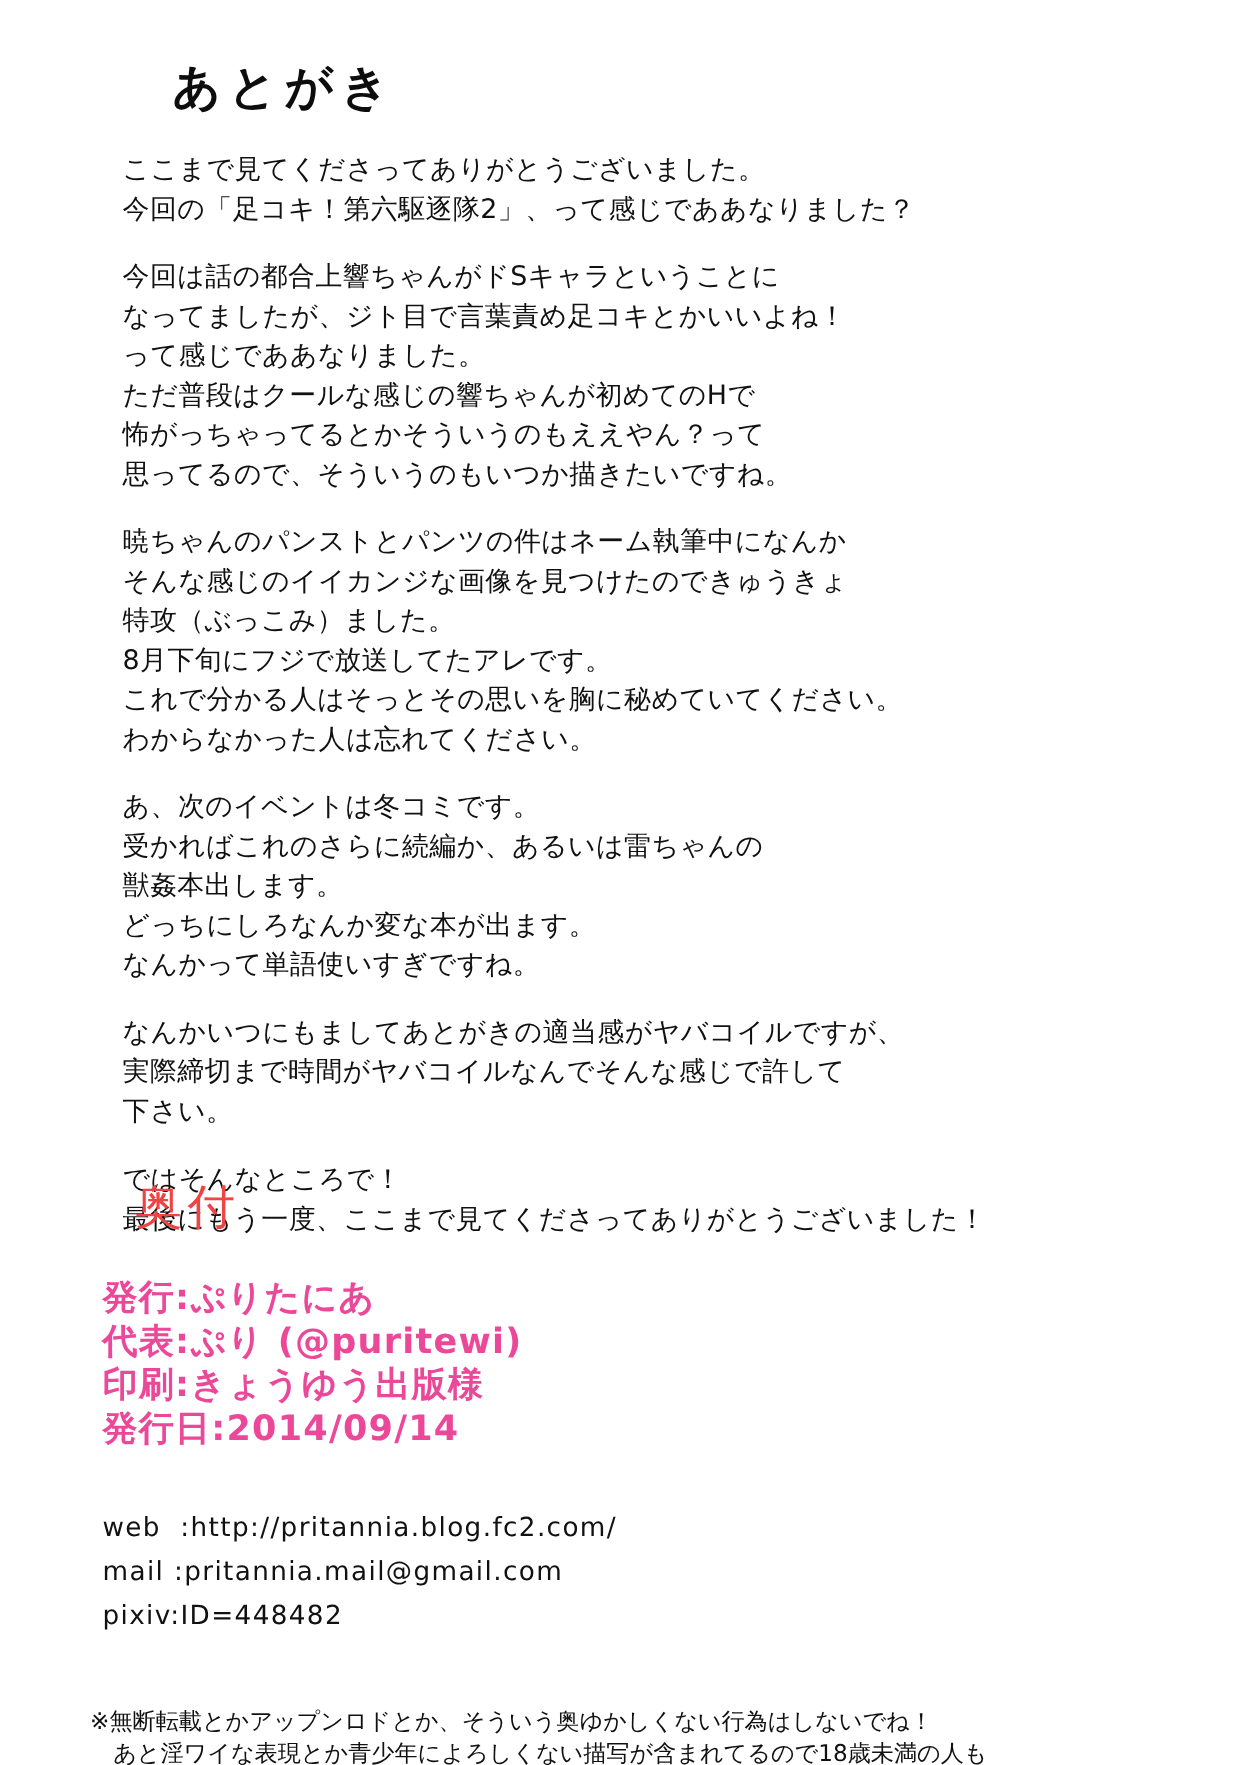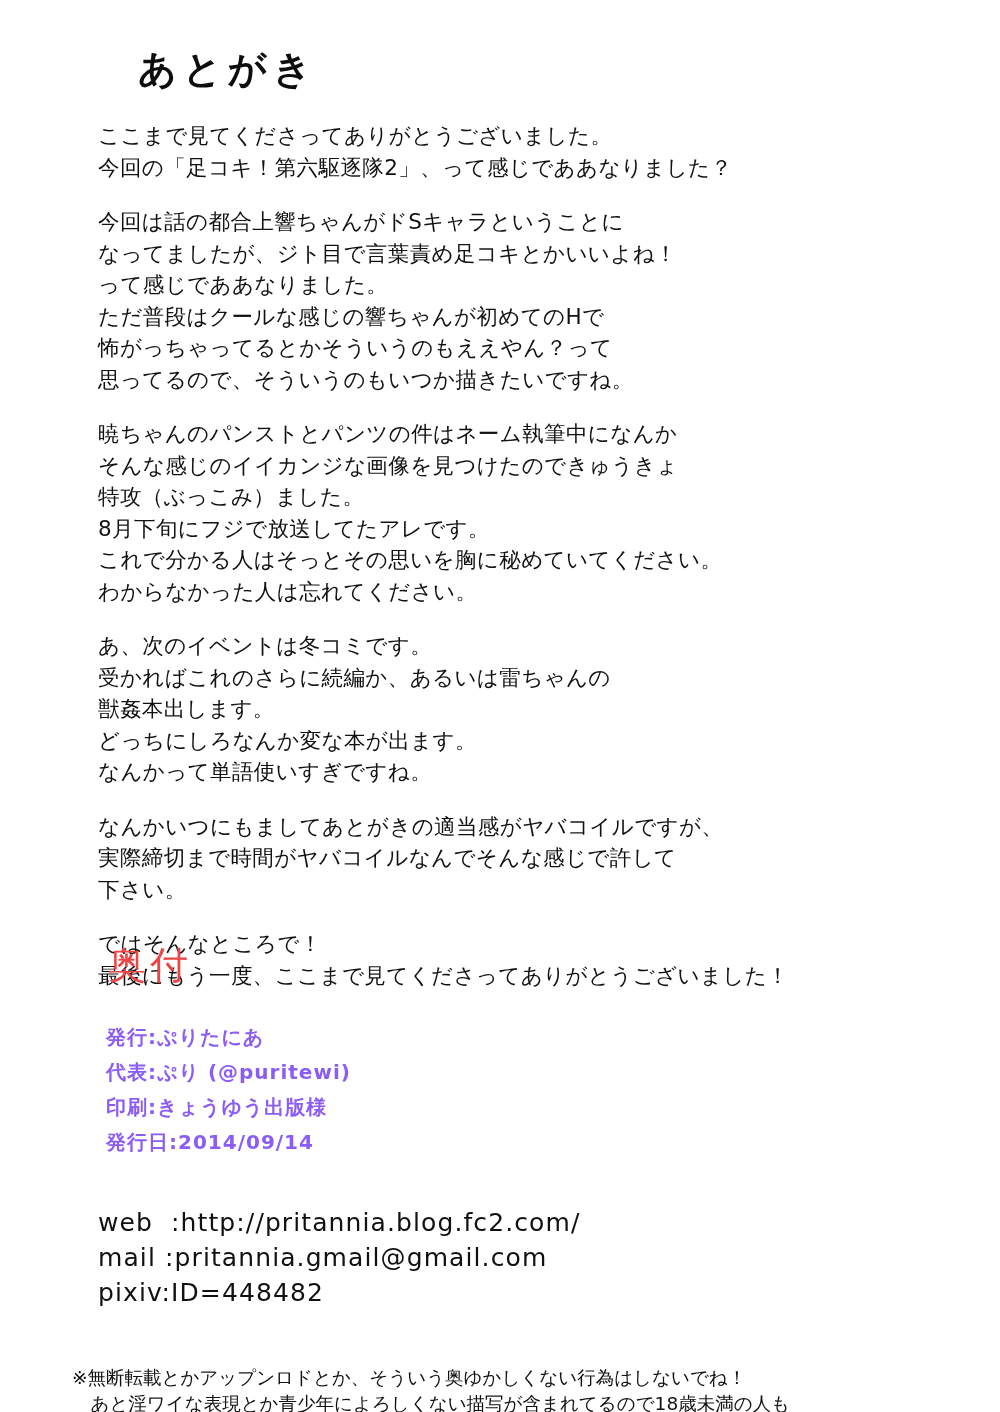--- a/index.html
+++ b/index.html
@@ -64,44 +64,42 @@
   }
 
   
   .colophon-block {
     position: absolute;
     left: 82px;
     top: 1020px;
     width: 860px;
   }
   .colophon-line {
-    font-size: 20px;
+    font-size: 28px;
     line-height: 35px;
     font-weight: bold;
     letter-spacing: 1px;
-    color: #8b5cf6;
+    color: #ec4899;
     white-space: pre;
-    margin-left: 24px;
   }
 
   
   .contact-block {
     position: absolute;
     left: 82px;
     top: 1205px;
     width: 860px;
   }
   .contact-line {
-    font-size: 25px;
+    font-size: 21px;
     line-height: 35px;
     letter-spacing: 1.1px;
     color: #111111;
     font-family: "DejaVu Sans", sans-serif;
     white-space: pre;
-    margin-left: 16px;
   }
 
   
   .notice {
     position: absolute;
     left: 72px;
     top: 1325px;
     width: 900px;
     font-size: 18.5px;
     line-height: 26px;
@@ -148,21 +146,21 @@
 
   <div class="colophon-block">
     <div class="colophon-line">発行:ぷりたにあ</div>
     <div class="colophon-line">代表:ぷり (@puritewi)</div>
     <div class="colophon-line">印刷:きょうゆう出版様</div>
     <div class="colophon-line">発行日:2014/09/14</div>
   </div>
 
   <div class="contact-block">
     <div class="contact-line">web  :http://pritannia.blog.fc2.com/</div>
-    <div class="contact-line">mail :pritannia.gmail@gmail.com</div>
+    <div class="contact-line">mail :pritannia.mail@gmail.com</div>
     <div class="contact-line">pixiv:ID=448482</div>
   </div>
 
   <div class="notice">※無断転載とかアップンロドとか、そういう奥ゆかしくない行為はしないでね！
 　あと淫ワイな表現とか青少年によろしくない描写が含まれてるので18歳未満の人も
 　読んじゃダメよ！</div>
 
 </div>
 
 </body></html>

